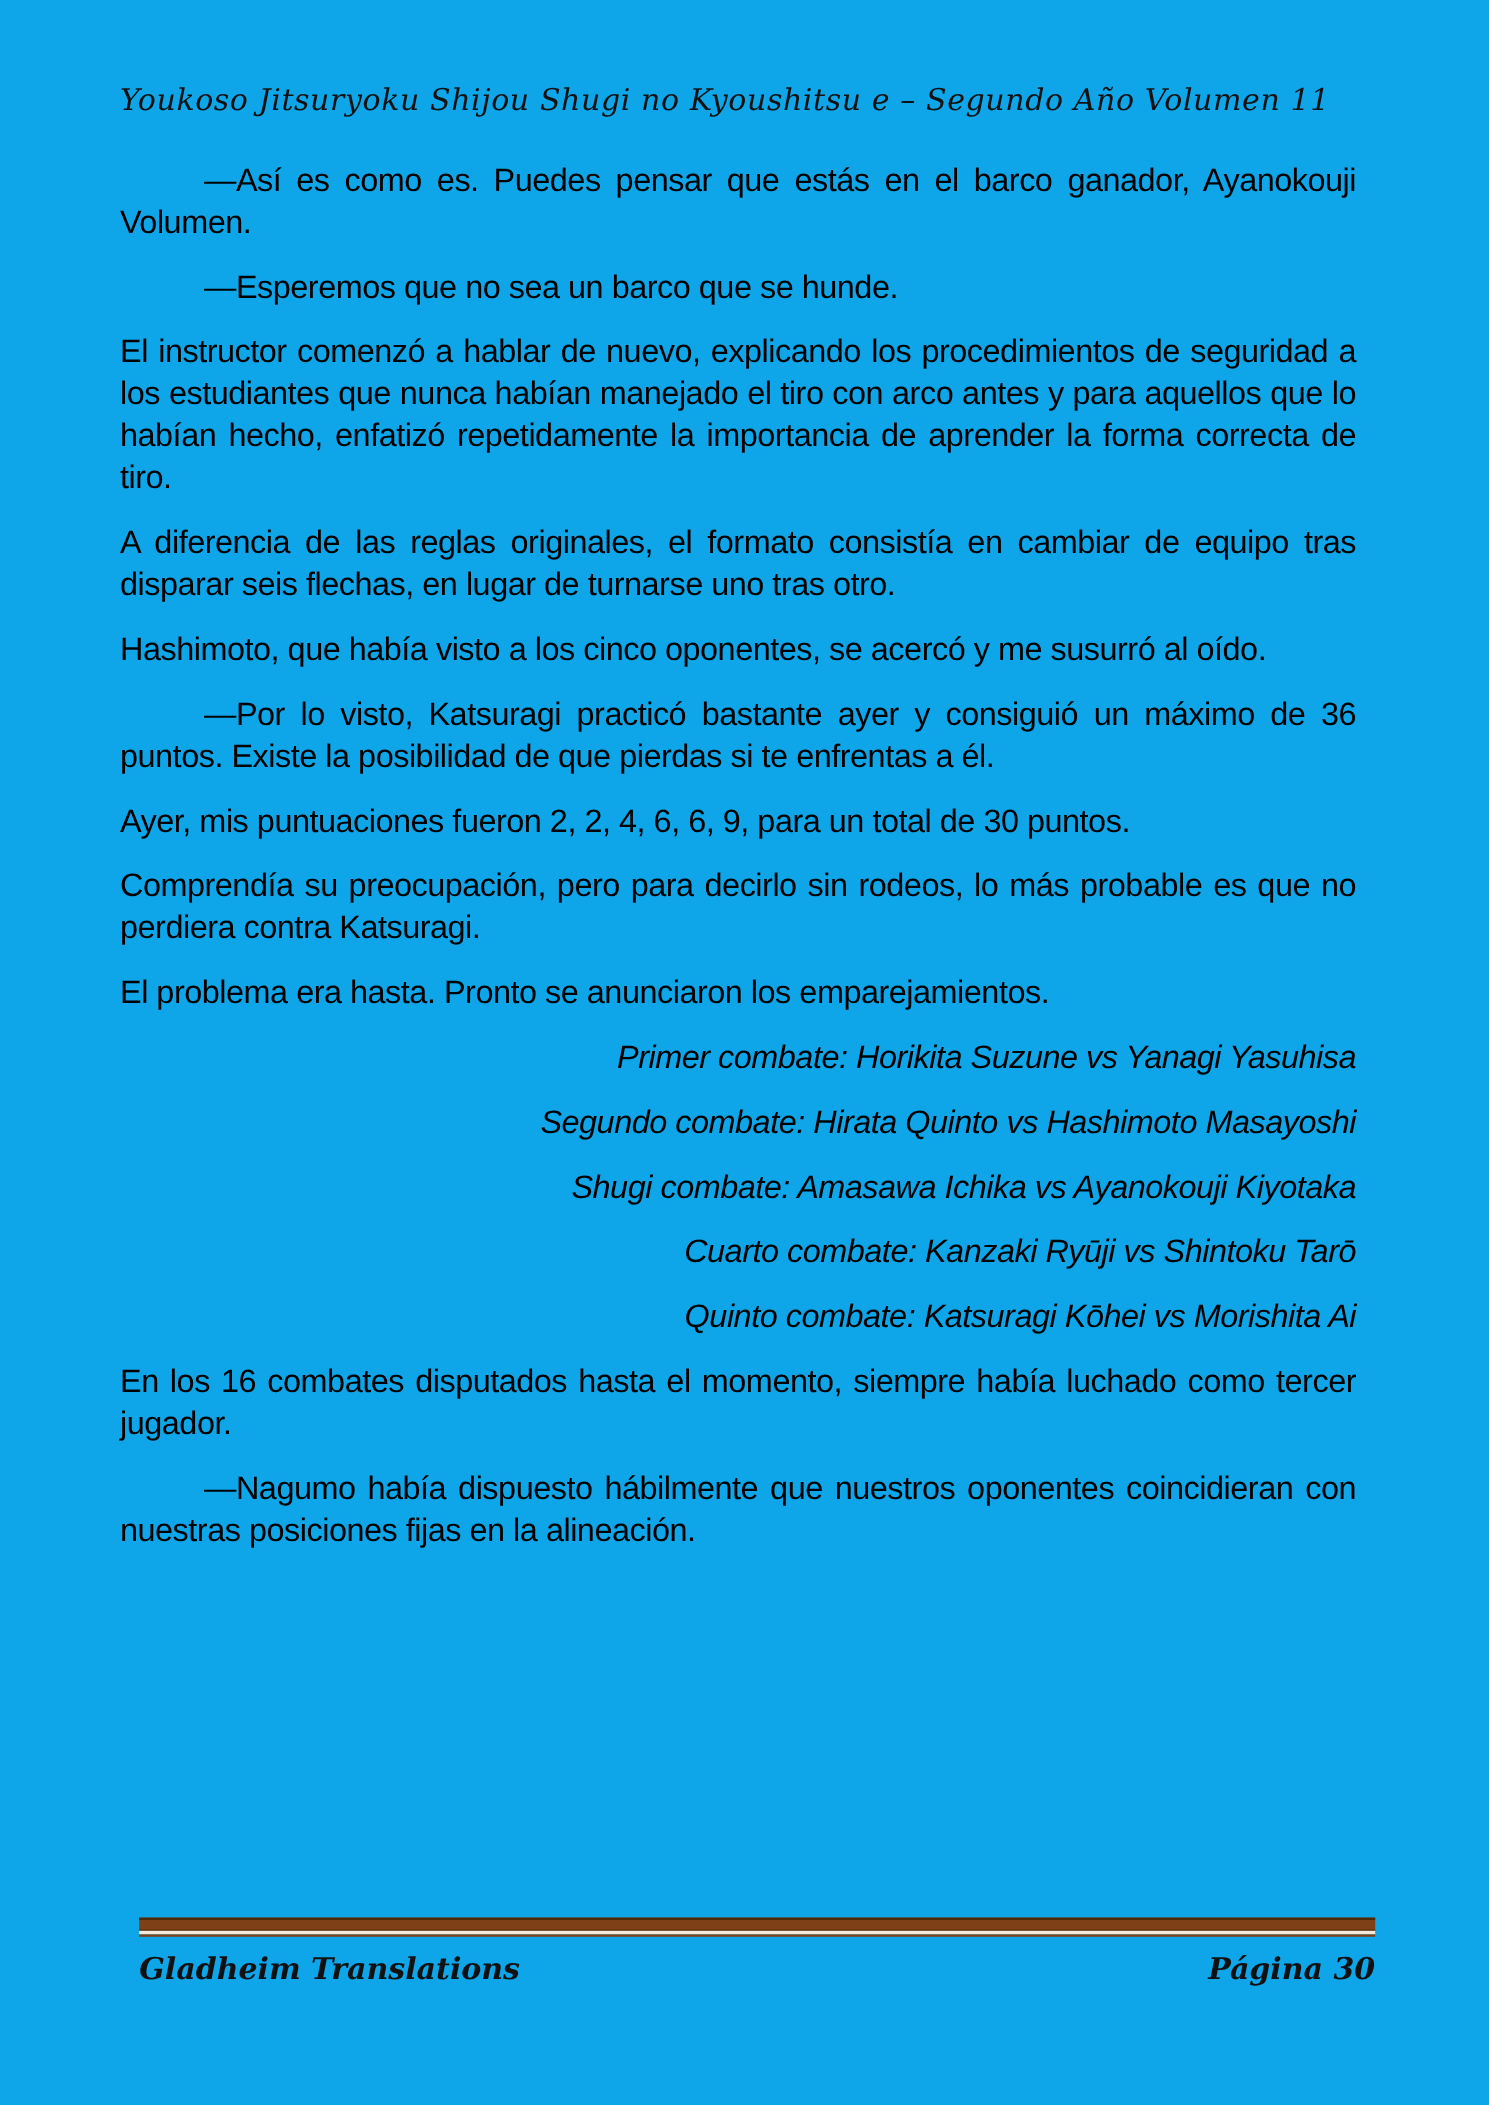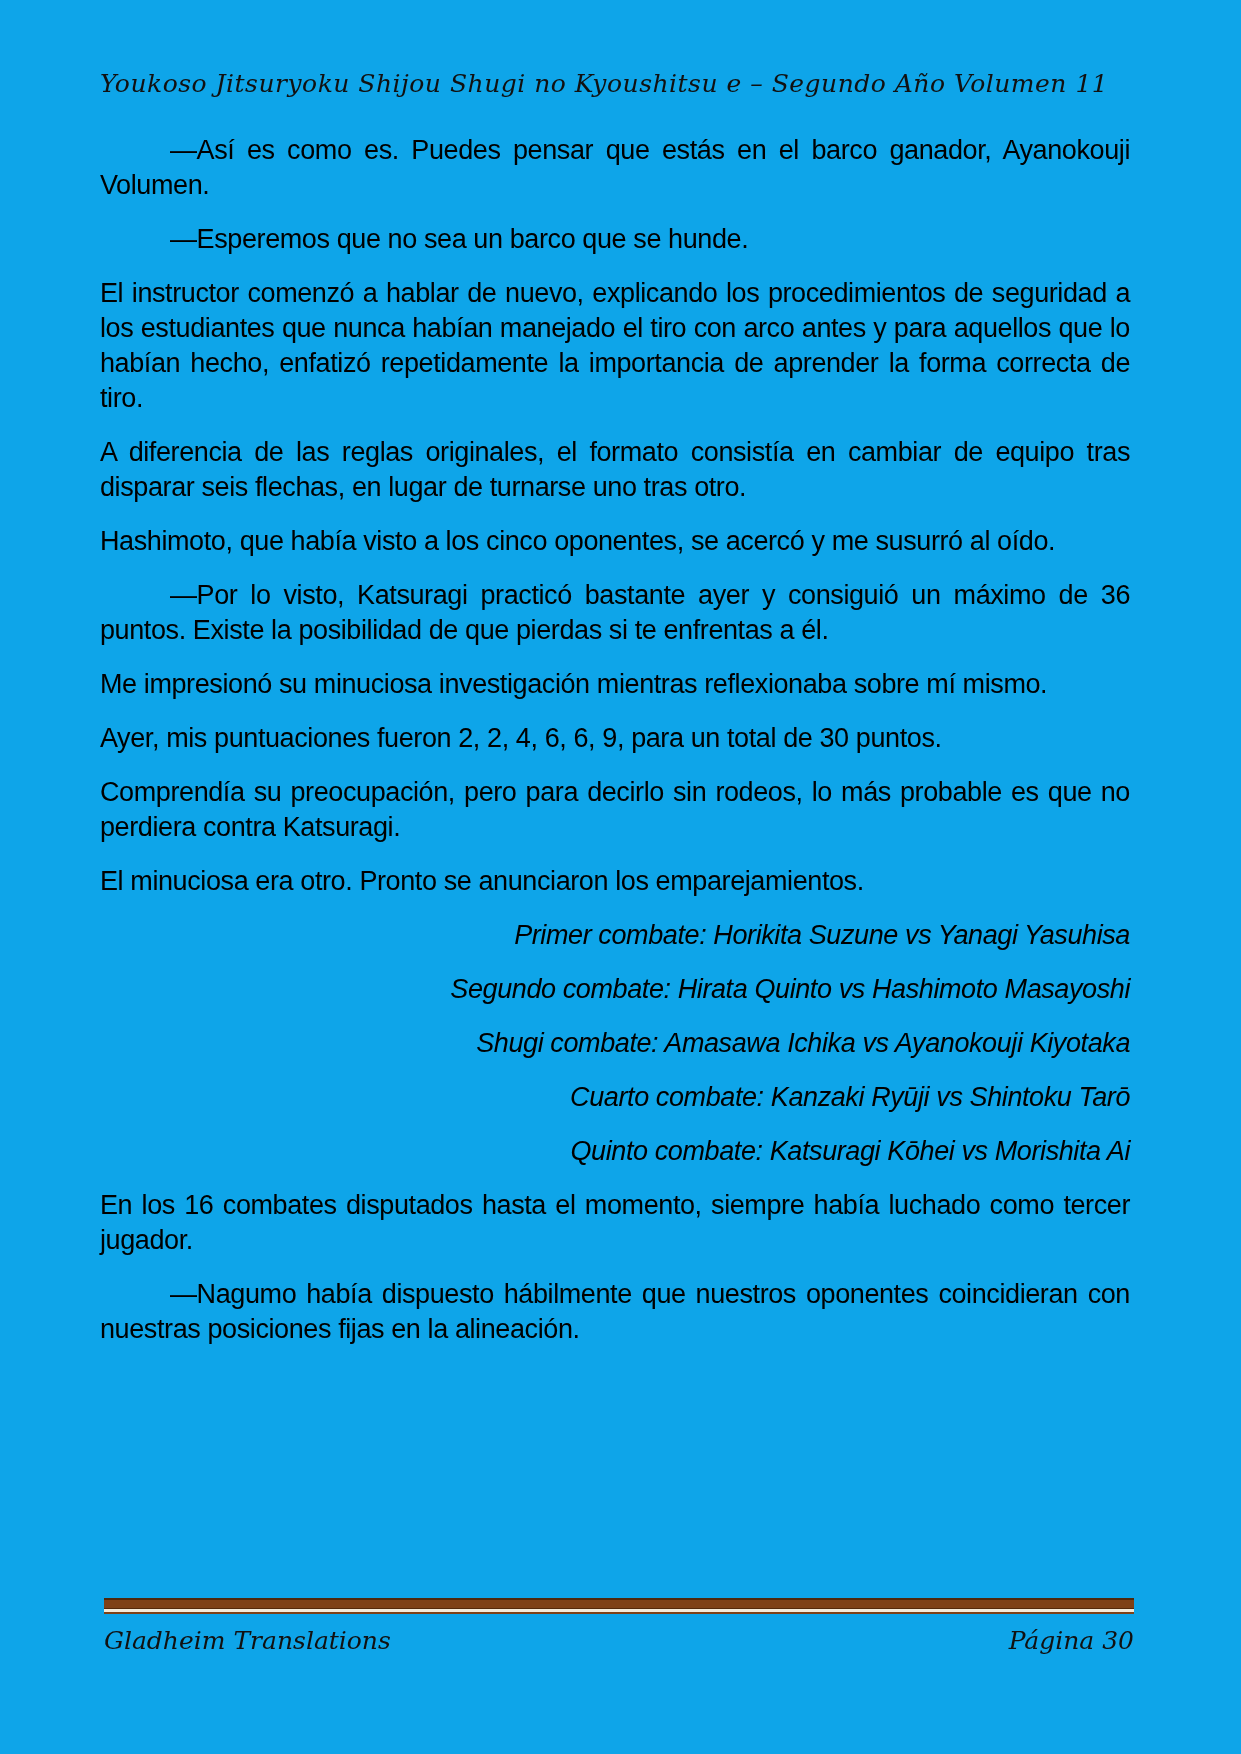--- a/index.html
+++ b/index.html
@@ -47,23 +47,24 @@
   .content p.dialogue {
     text-indent: 70px;
   }
   .content p.combat {
     font-style: italic;
     text-align: right;
   }
   
   .footer {
     position: absolute;
-    left: 104px;
+    left: 116px;
     top: 1598px;
     width: 1030px;
+    font-weight: bold;
   }
   .rule-thick {
     height: 8px;
     background: #7e4117;
     border-top: 2px solid #4e280c;
     border-bottom: 1px solid #54290b;
   }
   .rule-gap {
     height: 3px;
     background: #f4ead9;
@@ -92,24 +93,23 @@
     <span>Youkoso Jitsuryoku Shijou Shugi no Kyoushitsu e – Segundo Año Volumen 11</span>
   </div>
 
   <div class="content">
     <p class="dialogue">—Así es como es. Puedes pensar que estás en el barco ganador, Ayanokouji Volumen.</p>
     <p class="dialogue">—Esperemos que no sea un barco que se hunde.</p>
     <p class="narration">El instructor comenzó a hablar de nuevo, explicando los procedimientos de seguridad a los estudiantes que nunca habían manejado el tiro con arco antes y para aquellos que lo habían hecho, enfatizó repetidamente la importancia de aprender la forma correcta de tiro.</p>
     <p class="narration">A diferencia de las reglas originales, el formato consistía en cambiar de equipo tras disparar seis flechas, en lugar de turnarse uno tras otro.</p>
     <p class="narration">Hashimoto, que había visto a los cinco oponentes, se acercó y me susurró al oído.</p>
     <p class="dialogue">—Por lo visto, Katsuragi practicó bastante ayer y consiguió un máximo de 36 puntos. Existe la posibilidad de que pierdas si te enfrentas a él.</p>
-    <p class="narration">Me impresionó su minuciosa investigación mientras reflexionaba sobre mí mismo.</p>
     <p class="narration">Ayer, mis puntuaciones fueron 2, 2, 4, 6, 6, 9, para un total de 30 puntos.</p>
     <p class="narration">Comprendía su preocupación, pero para decirlo sin rodeos, lo más probable es que no perdiera contra Katsuragi.</p>
-    <p class="narration">El minuciosa era otro. Pronto se anunciaron los emparejamientos.</p>
+    <p class="narration">El problema era hasta. Pronto se anunciaron los emparejamientos.</p>
     <p class="combat">Primer combate: Horikita Suzune vs Yanagi Yasuhisa</p>
     <p class="combat">Segundo combate: Hirata Quinto vs Hashimoto Masayoshi</p>
     <p class="combat">Shugi combate: Amasawa Ichika vs Ayanokouji Kiyotaka</p>
     <p class="combat">Cuarto combate: Kanzaki Ryūji vs Shintoku Tarō</p>
     <p class="combat">Quinto combate: Katsuragi Kōhei vs Morishita Ai</p>
     <p class="narration">En los 16 combates disputados hasta el momento, siempre había luchado como tercer jugador.</p>
     <p class="dialogue">—Nagumo había dispuesto hábilmente que nuestros oponentes coincidieran con nuestras posiciones fijas en la alineación.</p>
   </div>
 
   <div class="footer">

